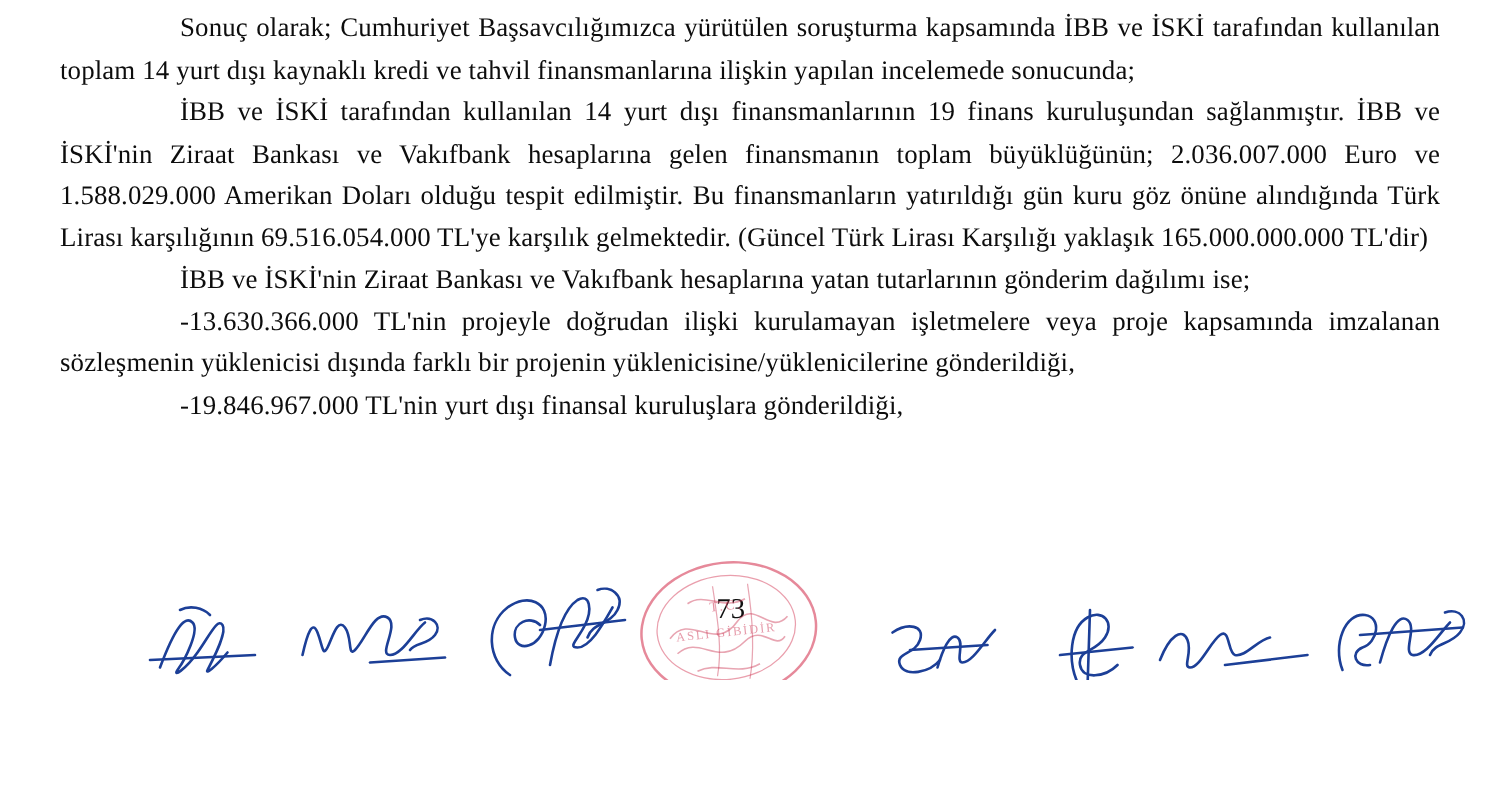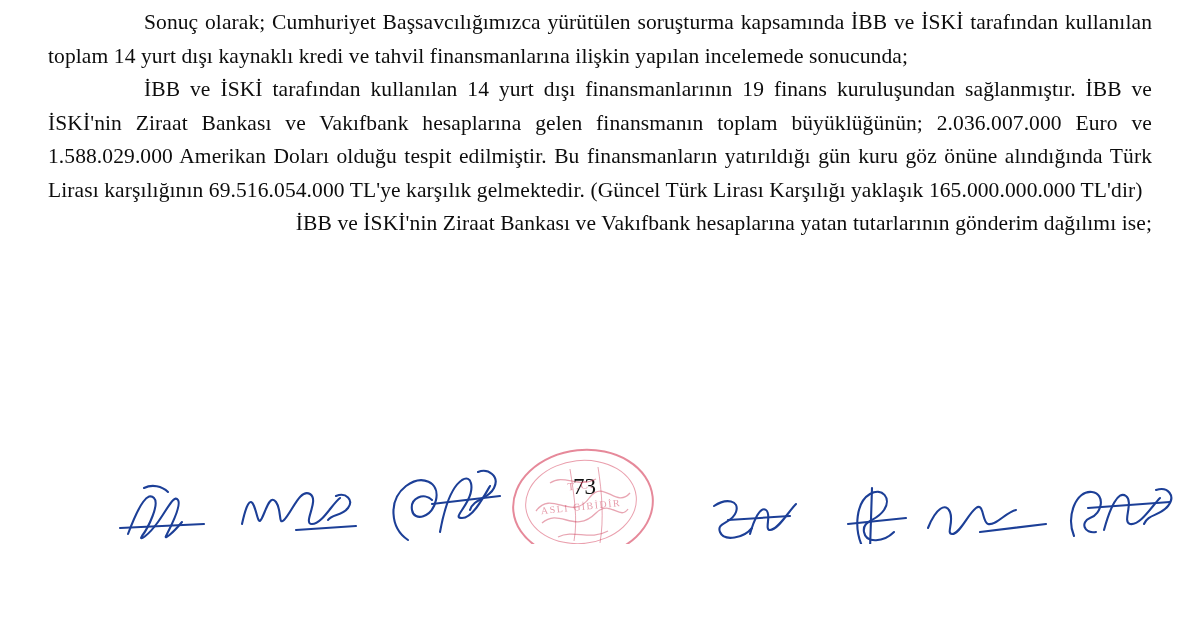--- a/index.html
+++ b/index.html
@@ -30,21 +30,21 @@
     text-justify: inter-word;
     letter-spacing: 0.1px;
   }
   .para.indent {
     text-indent: 96px;
   }
   .para.dash {
     text-indent: 96px;
   }
   .para.nojustify {
-    text-align: right;
+    text-align: left;
   }
 
   
   #page-number {
     position: absolute;
     left: 573px;
     top: 474px;
     font-size: 23px;
     font-family: "Liberation Serif", serif;
     color: #111;
@@ -122,20 +122,22 @@
 </style>
 </head>
 <body>
 
 <div id="page">
 
   <div id="doc-body">
     <p class="para indent">Sonuç olarak; Cumhuriyet Başsavcılığımızca yürütülen soruşturma kapsamında İBB ve İSKİ tarafından kullanılan toplam 14 yurt dışı kaynaklı kredi ve tahvil finansmanlarına ilişkin yapılan incelemede sonucunda;</p>
     <p class="para indent">İBB ve İSKİ tarafından kullanılan 14 yurt dışı finansmanlarının 19 finans kuruluşundan sağlanmıştır. İBB ve İSKİ'nin Ziraat Bankası ve Vakıfbank hesaplarına gelen finansmanın toplam büyüklüğünün; 2.036.007.000 Euro ve 1.588.029.000 Amerikan Doları olduğu tespit edilmiştir. Bu finansmanların yatırıldığı gün kuru göz önüne alındığında Türk Lirası karşılığının 69.516.054.000 TL'ye karşılık gelmektedir. (Güncel Türk Lirası Karşılığı yaklaşık 165.000.000.000 TL'dir)</p>
     <p class="para indent nojustify">İBB ve İSKİ'nin Ziraat Bankası ve Vakıfbank hesaplarına yatan tutarlarının gönderim dağılımı ise;</p>
+    <p class="para dash">-13.630.366.000 TL'nin projeyle doğrudan ilişki kurulamayan işletmelere veya proje kapsamında imzalanan sözleşmenin yüklenicisi dışında farklı bir projenin yüklenicisine/yüklenicilerine gönderildiği,</p>
+    <p class="para dash nojustify">-19.846.967.000 TL'nin yurt dışı finansal kuruluşlara gönderildiği,</p>
   </div>
 
   <div id="page-number">73</div>
 
   <div id="smudge"></div>
 
   <div id="stamp">
     <div class="oval-outer"></div>
     <div class="oval-inner"></div>
     <div class="stamp-text">T.C.</div>

